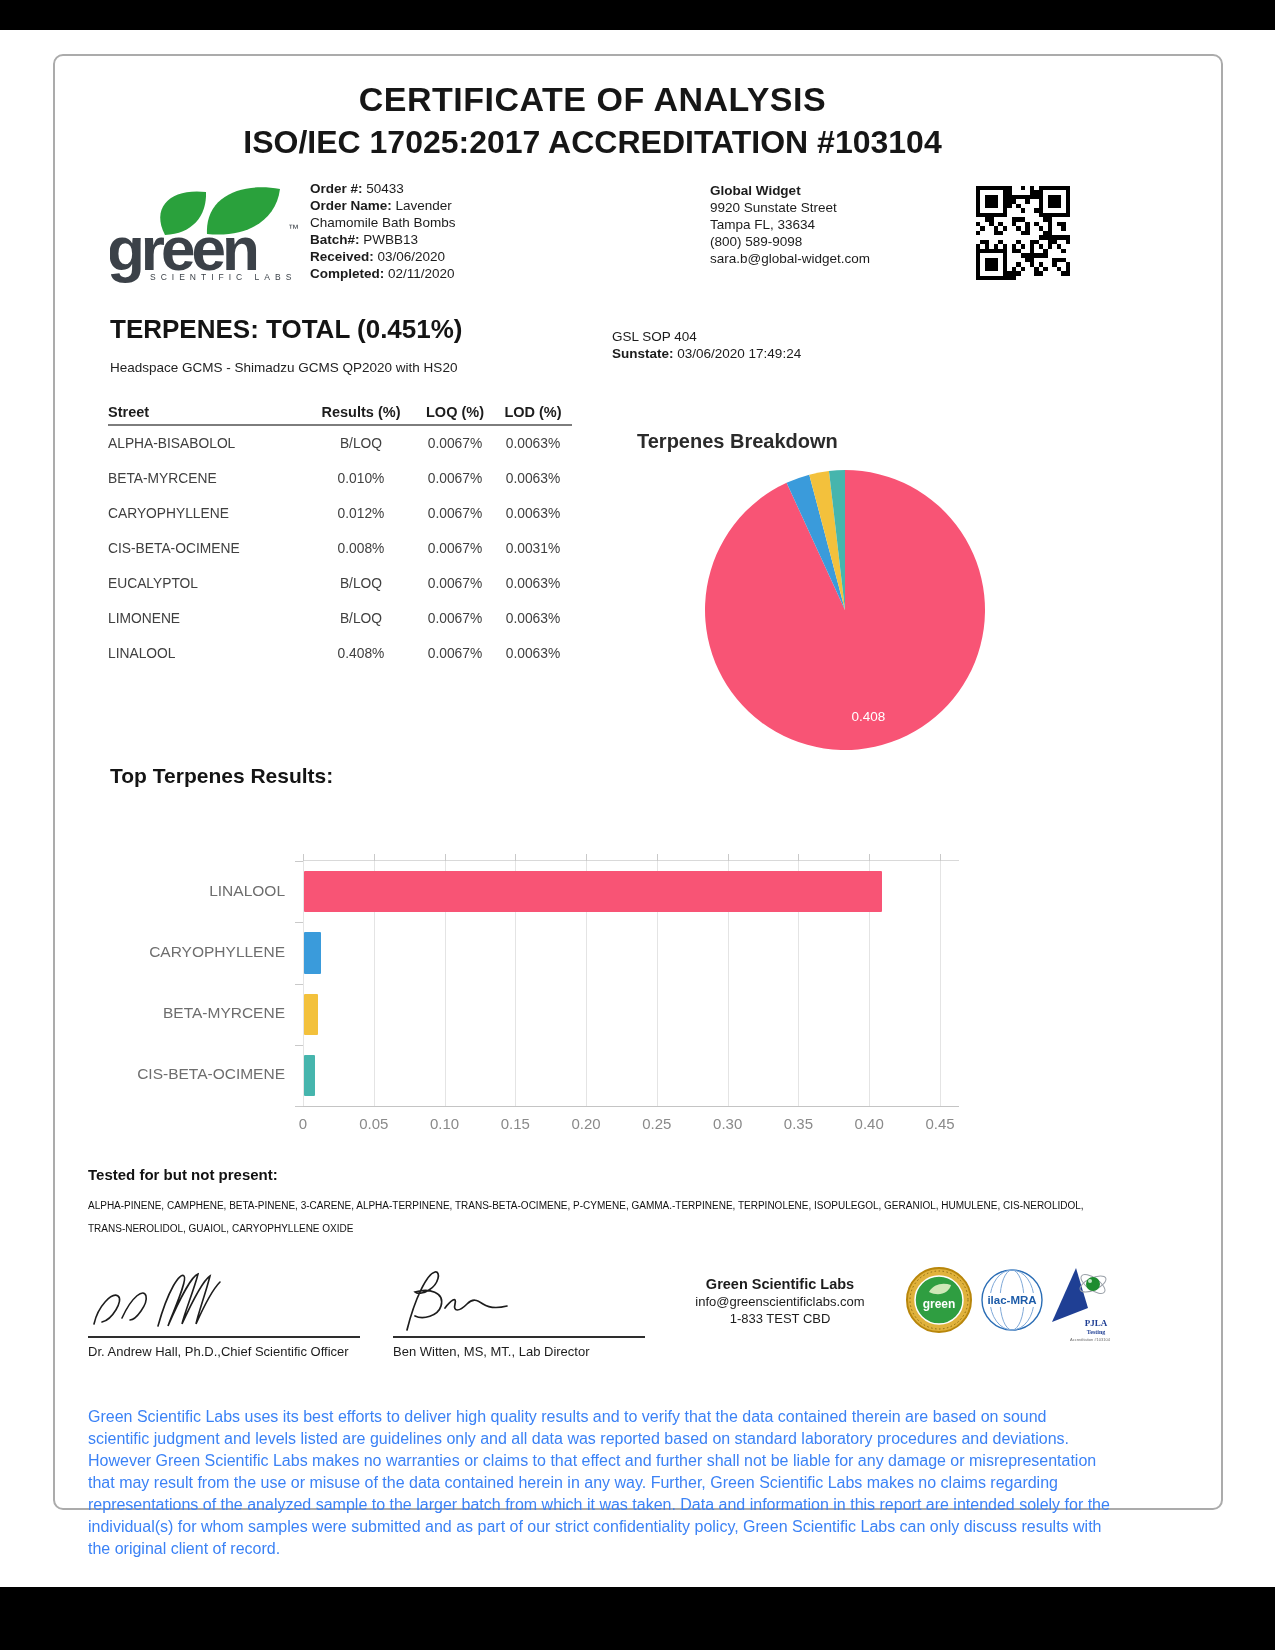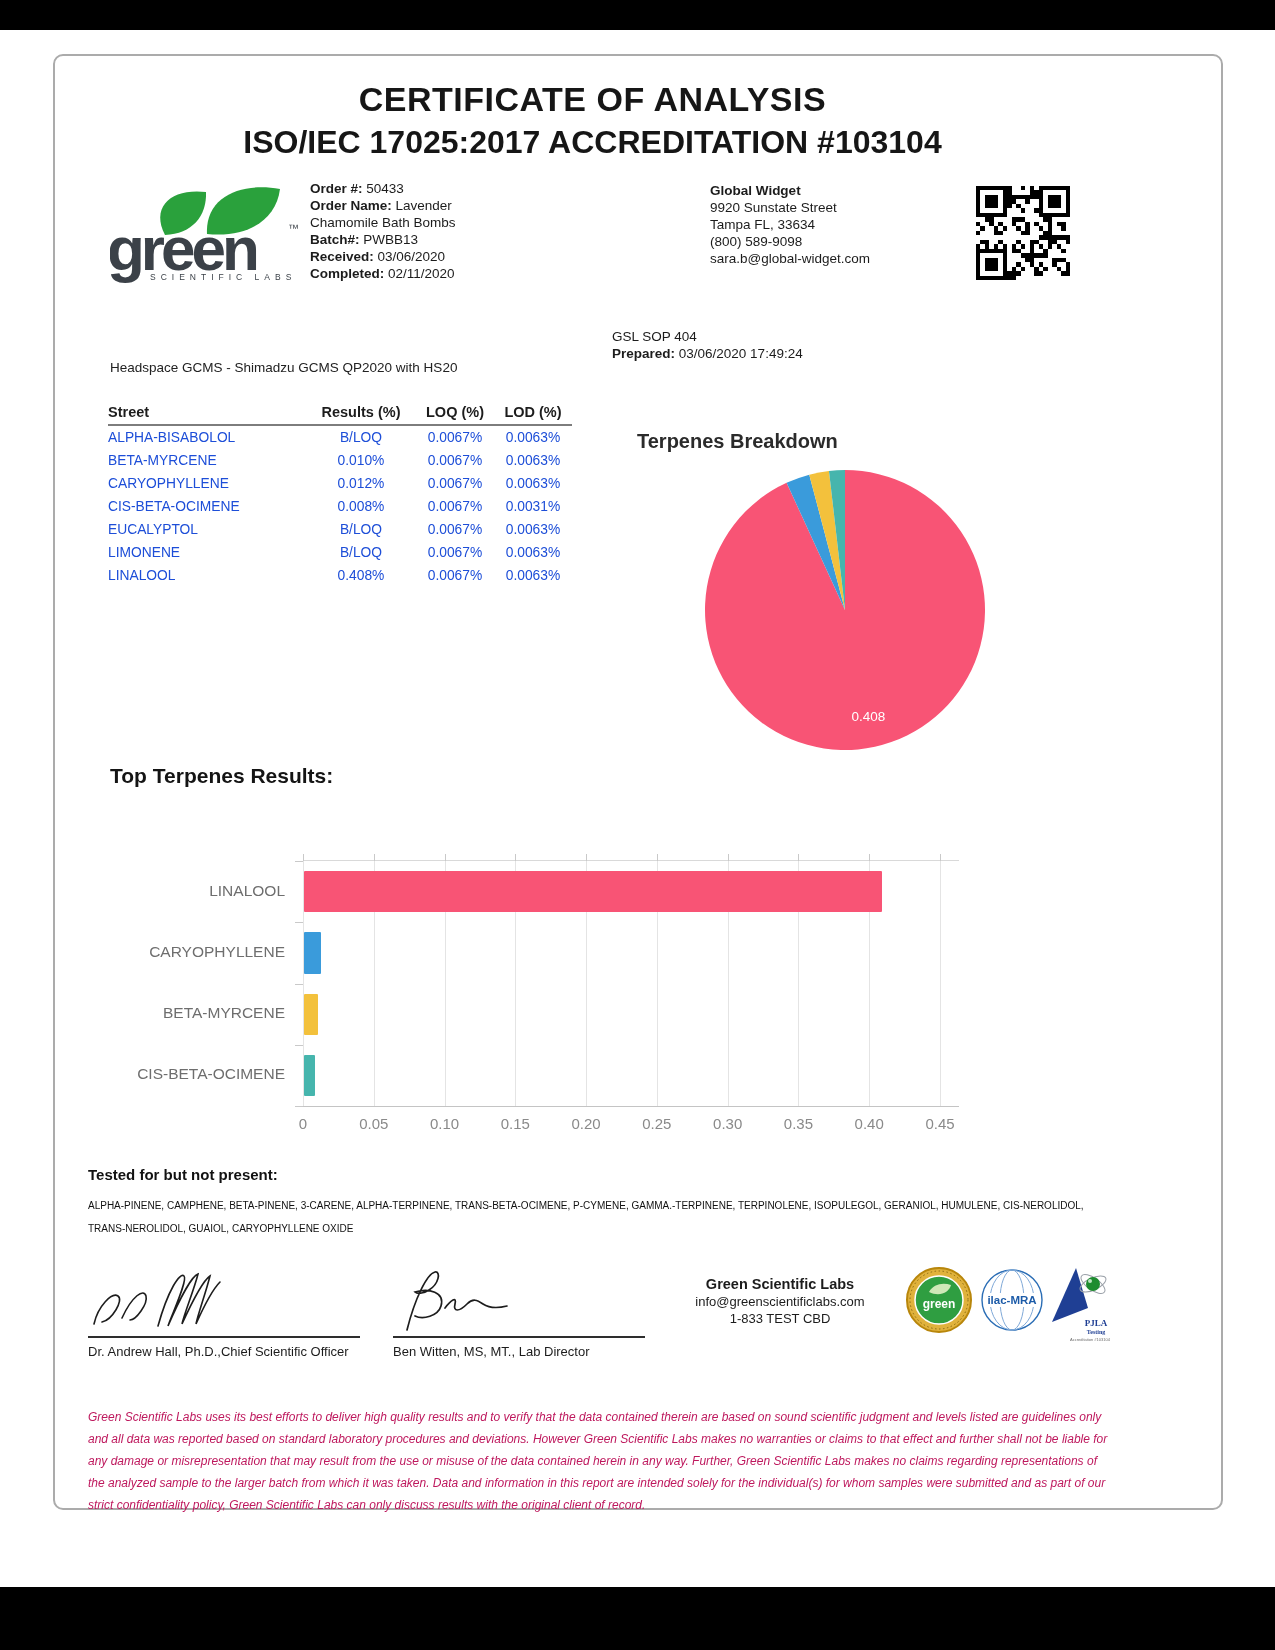--- a/index.html
+++ b/index.html
@@ -16,21 +16,21 @@
   .info{font-size:13.5px;line-height:17px;color:#1c1c1c;}
   .info b{font-weight:bold;}
   
   #terp-head{left:110px;top:314px;font-size:26px;font-weight:bold;color:#141414;}
   #sop-block{left:612px;top:328px;}
   #method-line{left:110px;top:360px;font-size:13.5px;color:#222;}
   
   #terp-table{left:108px;top:402px;width:464px;border-collapse:collapse;font-size:13.8px;}
   #terp-table th{font-size:14.5px;font-weight:bold;text-align:left;padding:2px 0 4px 0;border-bottom:2px solid #7d7d7d;}
   #terp-table th.num,#terp-table td.num{text-align:center;}
-  #terp-table td{padding:4px 0;color:#1d4ed8;}
+  #terp-table td{padding:10px 0;color:#404040;}
   #terp-table col.c1{width:198px;} #terp-table col.c2{width:110px;}
   #terp-table col.c3{width:78px;}  #terp-table col.c4{width:78px;}
   
   #pie-title{left:637px;top:430px;font-size:20px;font-weight:bold;color:#2b2b2b;}
   #pie-box{left:703px;top:464px;width:284px;height:290px;}
   
   #bar-section-title{left:110px;top:764px;font-size:21px;font-weight:bold;color:#141414;}
   #bar-chart{left:135px;top:852px;width:840px;height:300px;}
   #bar-plot{position:absolute;left:168px;top:8px;width:656px;height:245px;border-top:1px solid #d9d9d9;border-bottom:1px solid #c4c4c4;}
   .gridline{position:absolute;top:0;width:1px;height:100%;background:#e4e4e4;}
@@ -41,21 +41,21 @@
   .xtick-label{position:absolute;top:263px;width:60px;margin-left:-30px;text-align:center;font-size:15px;color:#8a8a8a;}
   
   #tested-head{left:88px;top:1166px;font-size:15px;font-weight:bold;color:#111;}
   #tested-list{left:88px;top:1194px;width:1012px;font-size:10px;line-height:23px;color:#111;}
   
   .sigline{border-top:2px solid #2e2e2e;height:0;}
   .signame{font-size:13px;color:#1c1c1c;}
   #lab-contact{left:680px;top:1276px;width:200px;text-align:center;line-height:17px;}
   #lab-contact .n{font-weight:bold;font-size:14.5px;}
   #lab-contact .e,#lab-contact .p{font-size:13px;}
-  #disclaimer{left:88px;top:1406px;width:1022px;font-size:12px;line-height:22px;color:#be185d;font-style:italic;}
+  #disclaimer{left:88px;top:1406px;width:1022px;font-size:16px;line-height:22px;color:#3b82f6;}
   
   #logo-box{left:110px;top:180px;width:195px;height:105px;}
 </style>
 </head>
 <body>
 <div id="page">
 
 <div class="abs bar-black" style="top:0;height:30px;"></div>
 <div class="abs bar-black" style="top:1587px;height:63px;"></div>
 
@@ -300,23 +300,24 @@
       <rect x="1" y="20" width="1" height="1" fill="#000"></rect>
       <rect x="2" y="20" width="1" height="1" fill="#000"></rect>
       <rect x="3" y="20" width="1" height="1" fill="#000"></rect>
       <rect x="4" y="20" width="1" height="1" fill="#000"></rect>
       <rect x="5" y="20" width="1" height="1" fill="#000"></rect>
       <rect x="6" y="20" width="1" height="1" fill="#000"></rect>
       <rect x="7" y="20" width="1" height="1" fill="#000"></rect>
       <rect x="8" y="20" width="1" height="1" fill="#000"></rect>
     </svg>
 
+<div class="abs" id="terp-head">TERPENES: TOTAL (0.451%)</div>
 <div class="abs info" id="sop-block">
   <span>GSL SOP 404</span><br>
-  <span><b>Prepared:</b></span> <span>03/06/2020 17:49:24</span>
+  <span><b>Sunstate:</b></span> <span>03/06/2020 17:49:24</span>
 </div>
 <div class="abs" id="method-line">Headspace GCMS - Shimadzu GCMS QP2020 with HS20</div>
 
 <table class="abs" id="terp-table">
   <colgroup>
         <col class="c1">
         <col class="c2">
         <col class="c3">
         <col class="c4">
       </colgroup>

